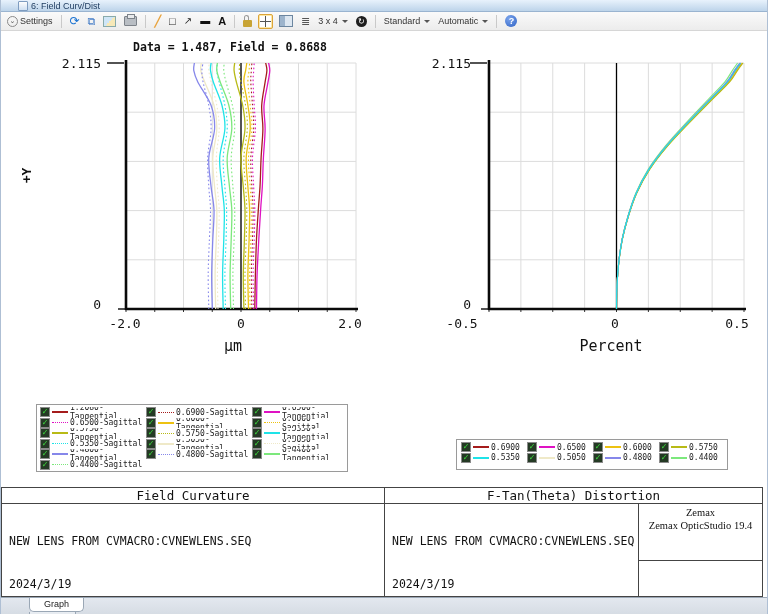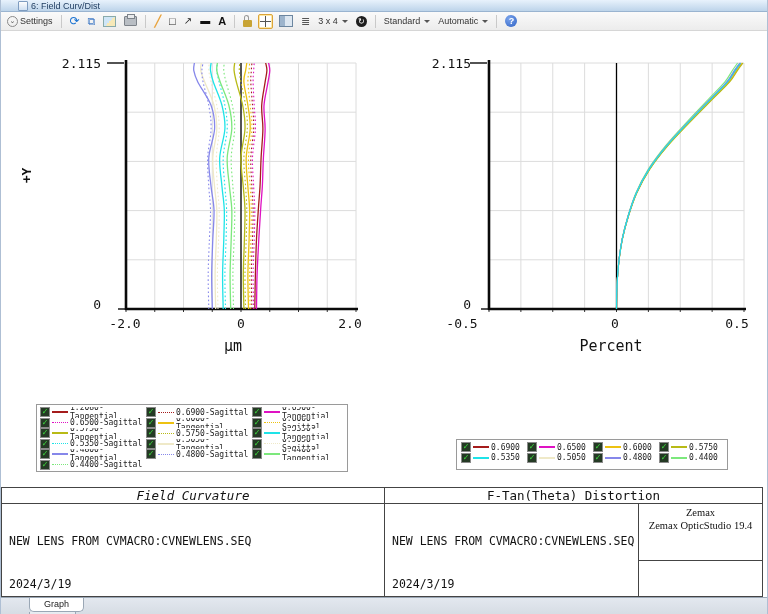--- a/index.html
+++ b/index.html
@@ -226,20 +226,21 @@
         <path d="M215.5,278.0C215.6,274.1 215.6,262.5 216.0,254.7C216.4,247.0 216.9,239.2 217.8,231.5C218.6,223.7 219.7,216.0 221.3,208.2C222.9,200.5 224.9,192.7 227.3,185.0C229.7,177.2 232.2,169.4 235.7,161.7C239.1,153.9 243.2,146.2 248.2,138.4C253.3,130.7 259.4,122.9 265.9,115.2C272.4,107.4 279.9,99.7 287.3,91.9C294.6,84.1 303.3,75.4 310.0,68.6C316.6,61.9 322.9,56.0 327.1,51.2C331.3,46.3 332.7,42.8 334.9,39.6C337.1,36.4 339.5,33.3 340.4,32.0" fill="none" stroke="#efe9c8" stroke-width="1.1"></path>
         <path d="M215.5,278.0C215.6,274.1 215.6,262.5 216.0,254.7C216.4,247.0 216.9,239.2 217.7,231.5C218.6,223.7 219.7,216.0 221.2,208.2C222.8,200.5 224.9,192.7 227.2,185.0C229.6,177.2 232.0,169.4 235.5,161.7C238.9,153.9 243.0,146.2 248.0,138.4C253.0,130.7 259.0,122.9 265.5,115.2C271.9,107.4 279.4,99.7 286.7,91.9C294.0,84.1 302.6,75.4 309.2,68.6C315.8,61.9 322.1,56.0 326.2,51.2C330.3,46.3 331.7,42.8 333.9,39.6C336.1,36.4 338.5,33.3 339.4,32.0" fill="none" stroke="#a51c1c" stroke-width="1.1"></path>
         <path d="M215.5,278.0C215.6,274.1 215.6,262.5 216.0,254.7C216.4,247.0 216.9,239.2 217.8,231.5C218.6,223.7 219.7,216.0 221.3,208.2C222.9,200.5 224.9,192.7 227.3,185.0C229.7,177.2 232.1,169.4 235.6,161.7C239.1,153.9 243.2,146.2 248.2,138.4C253.2,130.7 259.3,122.9 265.8,115.2C272.3,107.4 279.8,99.7 287.1,91.9C294.5,84.1 303.2,75.4 309.8,68.6C316.4,61.9 322.7,56.0 326.9,51.2C331.0,46.3 332.4,42.8 334.7,39.6C336.9,36.4 339.3,33.3 340.2,32.0" fill="none" stroke="#df12c3" stroke-width="1.1"></path>
         <path d="M215.5,278.0C215.6,274.1 215.6,262.5 216.0,254.7C216.4,247.0 216.9,239.2 217.8,231.5C218.7,223.7 219.7,216.0 221.3,208.2C222.9,200.5 225.0,192.7 227.4,185.0C229.8,177.2 232.3,169.4 235.8,161.7C239.3,153.9 243.4,146.2 248.4,138.4C253.5,130.7 259.6,122.9 266.2,115.2C272.7,107.4 280.3,99.7 287.7,91.9C295.1,84.1 303.9,75.4 310.5,68.6C317.2,61.9 323.6,56.0 327.8,51.2C332.0,46.3 333.4,42.8 335.6,39.6C337.9,36.4 340.3,33.3 341.2,32.0" fill="none" stroke="#edc211" stroke-width="1.1"></path>
         <path d="M215.5,278.0C215.6,274.1 215.6,262.5 216.0,254.7C216.4,247.0 216.9,239.2 217.8,231.5C218.7,223.7 219.8,216.0 221.4,208.2C223.0,200.5 225.1,192.7 227.5,185.0C229.9,177.2 232.4,169.4 235.9,161.7C239.4,153.9 243.6,146.2 248.7,138.4C253.8,130.7 259.9,122.9 266.5,115.2C273.1,107.4 280.7,99.7 288.2,91.9C295.6,84.1 304.4,75.4 311.1,68.6C317.8,61.9 324.3,56.0 328.5,51.2C332.7,46.3 334.1,42.8 336.4,39.6C338.6,36.4 341.0,33.3 342.0,32.0" fill="none" stroke="#b8ba16" stroke-width="1.1"></path>
         <path d="M215.5,278.0C215.6,274.1 215.6,262.5 216.0,254.7C216.4,247.0 216.8,239.2 217.7,231.5C218.6,223.7 219.6,216.0 221.1,208.2C222.7,200.5 224.7,192.7 227.0,185.0C229.3,177.2 231.7,169.4 235.0,161.7C238.4,153.9 242.4,146.2 247.2,138.4C252.1,130.7 258.0,122.9 264.3,115.2C270.6,107.4 278.0,99.7 285.1,91.9C292.2,84.1 300.6,75.4 307.1,68.6C313.5,61.9 319.7,56.0 323.7,51.2C327.7,46.3 329.1,42.8 331.3,39.6C333.4,36.4 335.7,33.3 336.6,32.0" fill="none" stroke="#7ce87c" stroke-width="1.1"></path>
         <path d="M215.5,278.0C215.6,274.1 215.6,262.5 216.0,254.7C216.4,247.0 216.9,239.2 217.7,231.5C218.6,223.7 219.6,216.0 221.2,208.2C222.8,200.5 224.8,192.7 227.2,185.0C229.5,177.2 231.9,169.4 235.4,161.7C238.8,153.9 242.8,146.2 247.8,138.4C252.7,130.7 258.7,122.9 265.2,115.2C271.6,107.4 279.0,99.7 286.3,91.9C293.5,84.1 302.1,75.4 308.6,68.6C315.2,61.9 321.4,56.0 325.5,51.2C329.6,46.3 331.0,42.8 333.2,39.6C335.4,36.4 337.8,33.3 338.7,32.0" fill="none" stroke="#8687ea" stroke-width="1.1"></path>
         <path d="M215.5,278.0C215.6,274.1 215.6,262.5 216.0,254.7C216.4,247.0 216.9,239.2 217.8,231.5C218.6,223.7 219.7,216.0 221.3,208.2C222.8,200.5 224.9,192.7 227.3,185.0C229.6,177.2 232.1,169.4 235.5,161.7C239.0,153.9 243.0,146.2 248.0,138.4C253.1,130.7 259.1,122.9 265.6,115.2C272.0,107.4 279.6,99.7 286.9,91.9C294.2,84.1 302.8,75.4 309.4,68.6C316.0,61.9 322.3,56.0 326.4,51.2C330.5,46.3 332.0,42.8 334.2,39.6C336.4,36.4 338.8,33.3 339.7,32.0" fill="none" stroke="#1ee3e8" stroke-width="1.1"></path>
       </svg>
 
+    <div class="lbl mono" style="left:104px;top:9px;width:250px;text-align:center;font-size:11.5px;font-weight:bold;">Data = 1.487, Field = 0.8688</div>
     <div class="lbl mono" style="left:52px;top:25px;width:48px;text-align:right;font-size:13px;">2.115</div>
     <div class="lbl mono" style="left:75px;top:266px;width:25px;text-align:right;font-size:13px;">0</div>
     <div class="lbl mono" style="left:94px;top:285px;width:60px;text-align:center;font-size:13px;">-2.0</div>
     <div class="lbl mono" style="left:210px;top:285px;width:60px;text-align:center;font-size:13px;">0</div>
     <div class="lbl mono" style="left:319px;top:285px;width:60px;text-align:center;font-size:13px;">2.0</div>
     <div class="lbl mono" style="left:202px;top:306px;width:60px;text-align:center;font-size:15px;">µm</div>
     <div class="lbl mono" style="left:18px;top:137px;font-size:13px;font-weight:bold;transform:rotate(-90deg);">+Y</div>
 
     <div class="lbl mono" style="left:422px;top:25px;width:48px;text-align:right;font-size:13px;">2.115</div>
     <div class="lbl mono" style="left:445px;top:266px;width:25px;text-align:right;font-size:13px;">0</div>
@@ -372,21 +373,21 @@
           <span class="leg-item">
             <span class="leg-check">✓</span>
             <span class="leg-line" style="border-top: 2px solid rgb(124, 232, 124);"></span>
             <span class="leg-lab">0.4400</span>
           </span>
         </div>
     </div>
   </div>
 
   <div class="footer">
-    <div class="f-cell f-title" style="left:0;top:0;width:384px;height:17px;font-style:italic;">Field Curvature</div>
+    <div class="f-cell f-title" style="left:0;top:0;width:384px;height:17px;">Field Curvature</div>
     <div class="f-cell f-title" style="left:383px;top:0;width:379px;height:17px;">F-Tan(Theta) Distortion</div>
     <div class="f-cell" style="left:0;top:16px;width:762px;height:94px;"></div>
     <div style="position:absolute;left:383px;top:16px;width:1px;height:94px;background:#444;"></div>
 
     <div class="f-lines" style="position:absolute;left:8px;top:19px;">
       <div>NEW LENS FROM CVMACRO:CVNEWLENS.SEQ</div>
       <div>2024/3/19</div>
       
       
       

